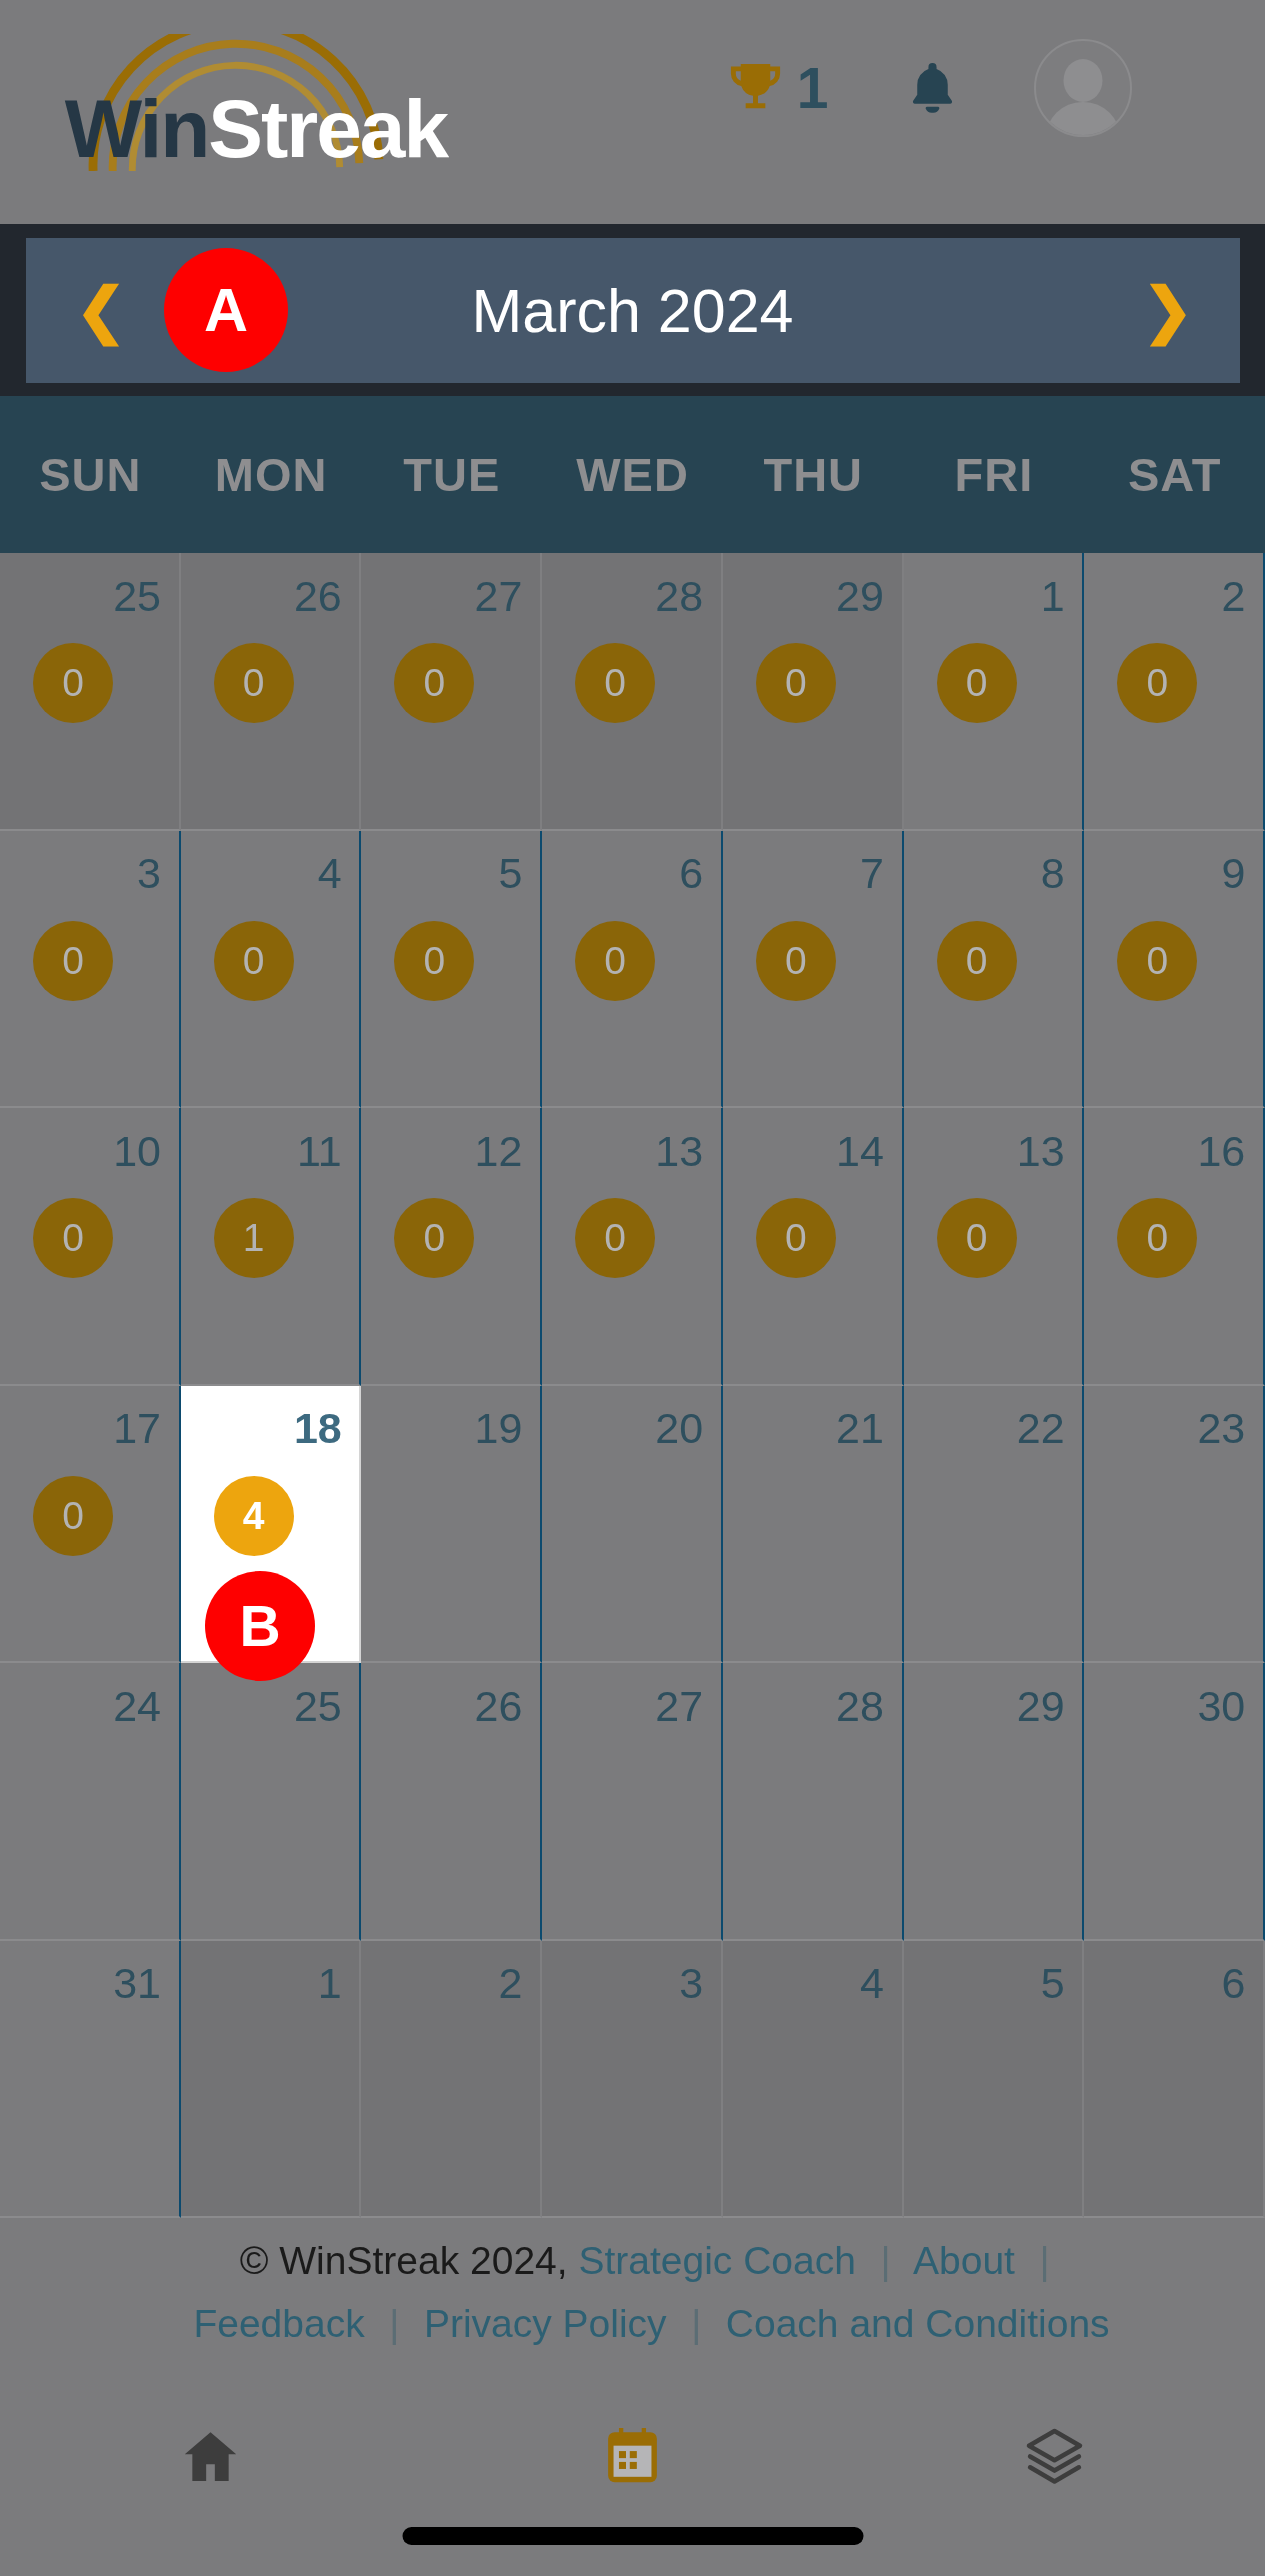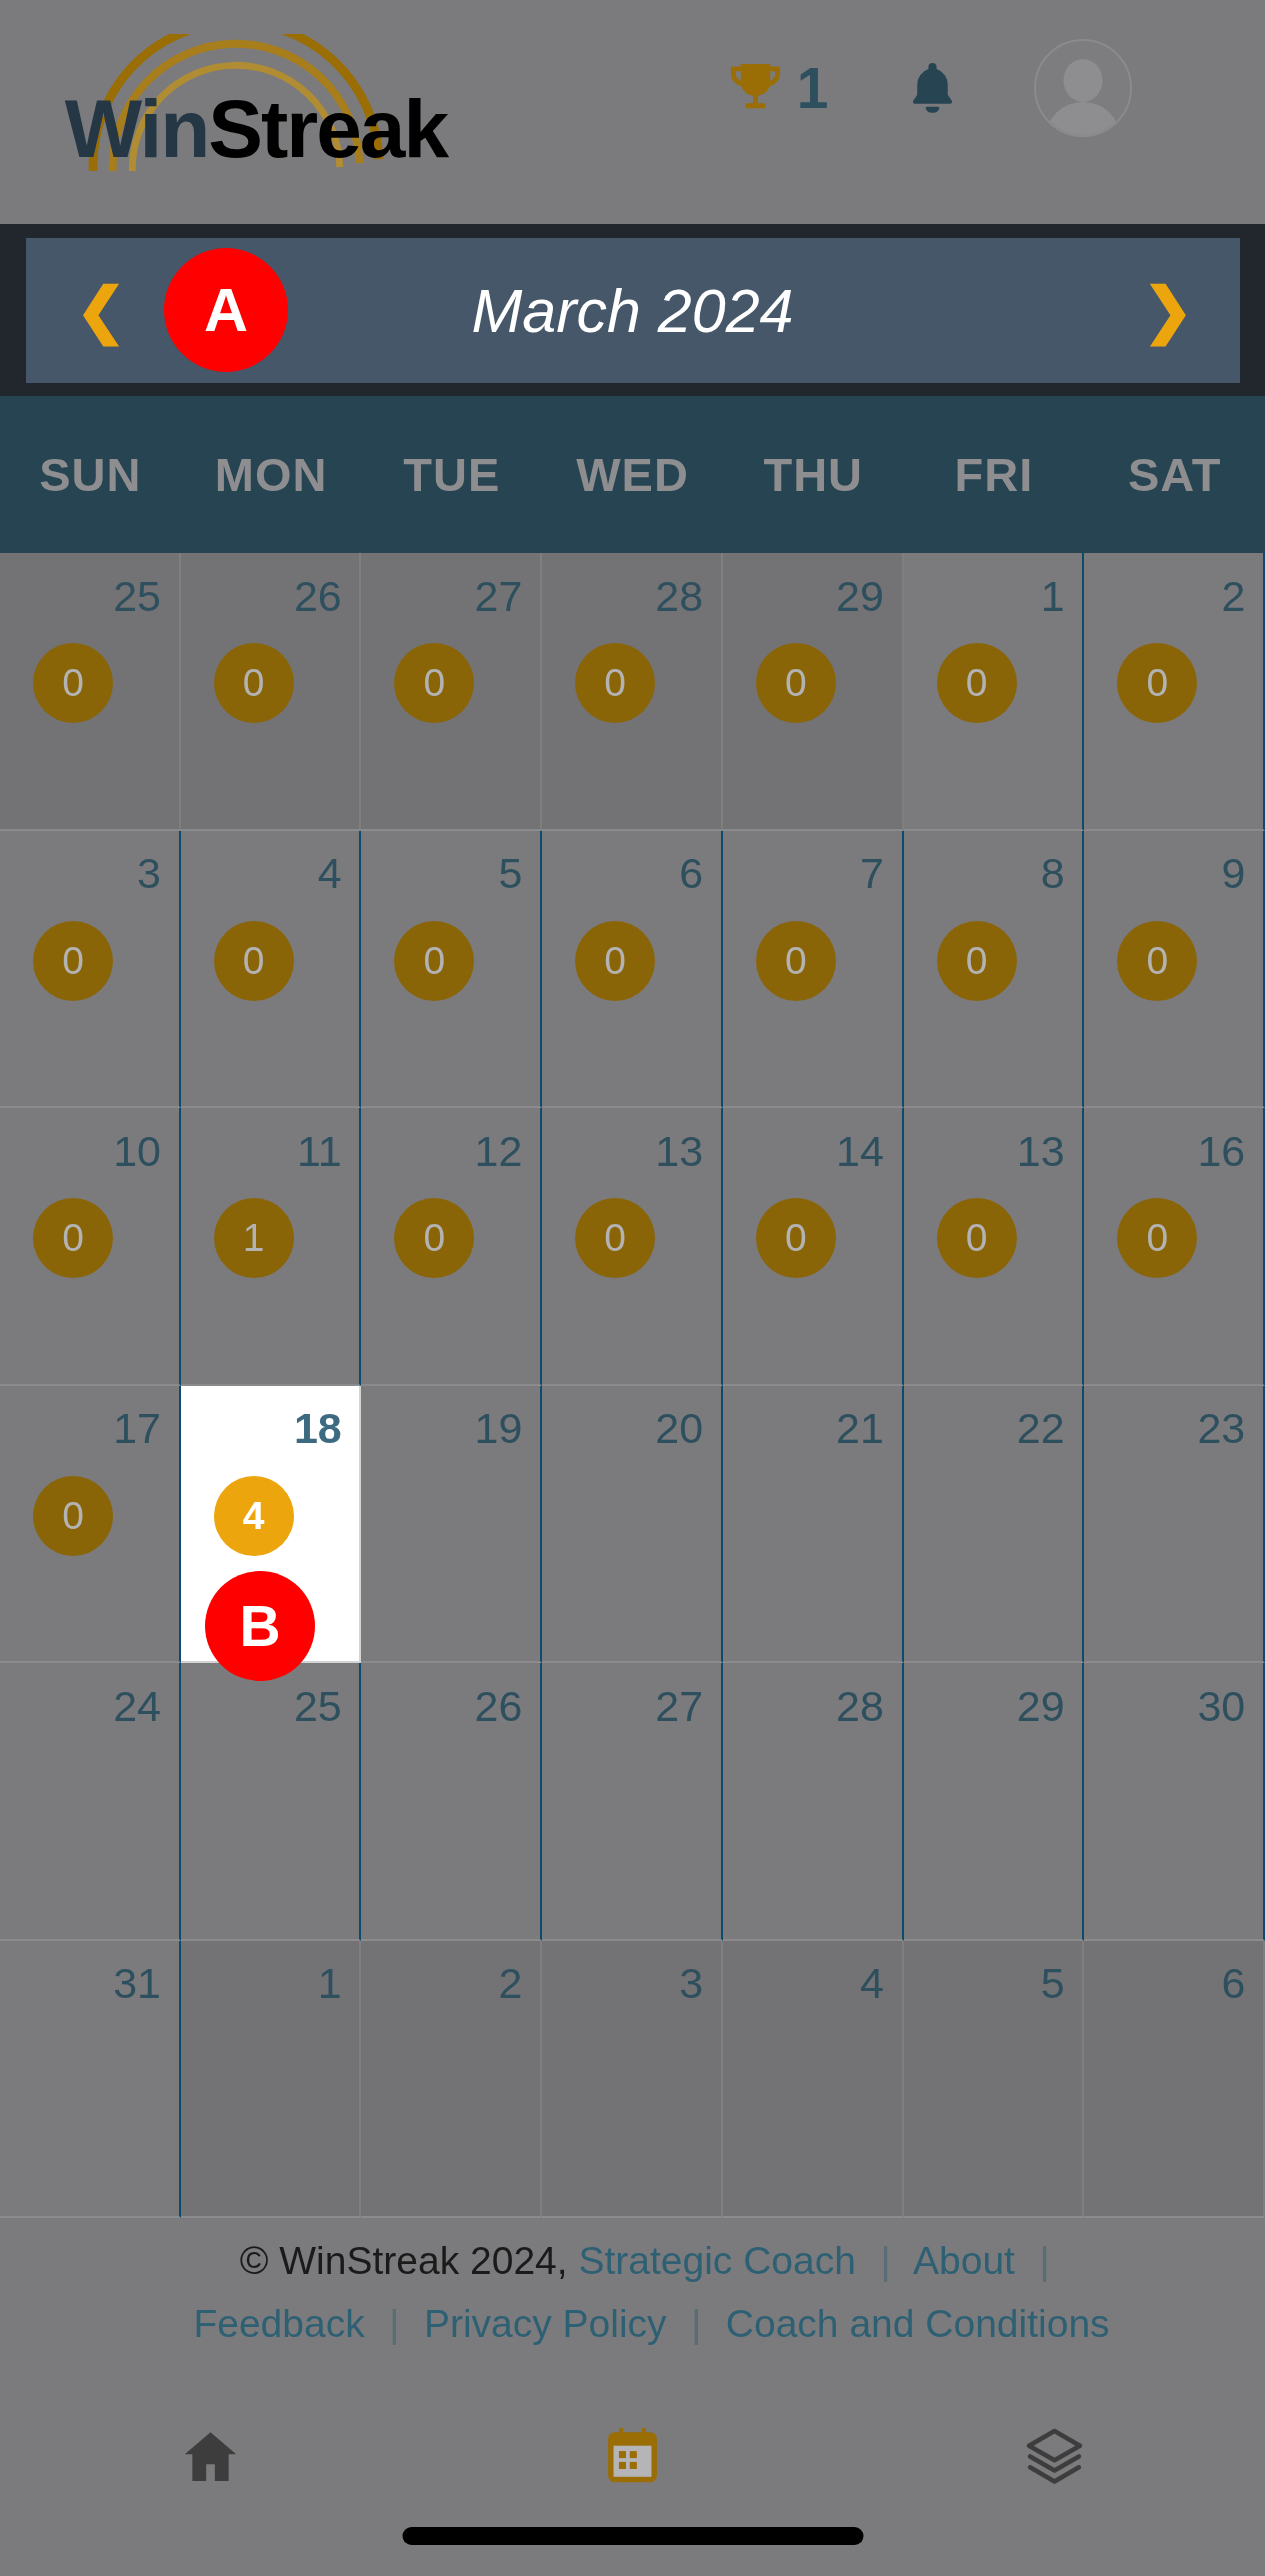--- a/index.html
+++ b/index.html
@@ -29,21 +29,21 @@
     display:flex; align-items:flex-end;
   }
   .logo-arcs { position:absolute; left:21.6px; top:5.9px; width:314px; height:137px; }
   .logo-text {
     position:relative;
     font-size:82px; font-weight:bold; letter-spacing:-2px;
     line-height:1; padding-bottom:25.5px; padding-left:7.8px;
     white-space:nowrap;
   }
   .logo-win { color:#253745; }
-  .logo-streak { color:#000000; }
+  .logo-streak { color:#ffffff; }
 
   .header-right {
     position:absolute; left:726px; top:37px;
     display:flex; align-items:center; height:102px;
   }
   .trophy-group { display:flex; align-items:center; }
   .trophy-icon { width:59px; height:61px; }
   .trophy-count {
     margin-left:11.8px;
     font-size:57px; font-weight:bold; color:#2e4f5e;
@@ -84,21 +84,20 @@
     display:flex; align-items:center; justify-content:center;
     color:#eda50e; font-size:61px; font-weight:bold;
     line-height:1;
   }
   .nav-arrow.prev { margin-left:21.6px; }
   .nav-arrow.next { margin-left:auto; margin-right:17.7px; }
   .month-title {
     position:absolute; left:0; right:0; text-align:center;
     color:#ffffff; font-size:61px; font-weight:normal;
     letter-spacing:0px;
-    font-style:italic;
   }
 
   
   .weekday-row {
     position:absolute; left:0; top:396px;
     width:1265px; height:157px;
     background:#274452;
     display:flex;
     align-items:center;
   }

